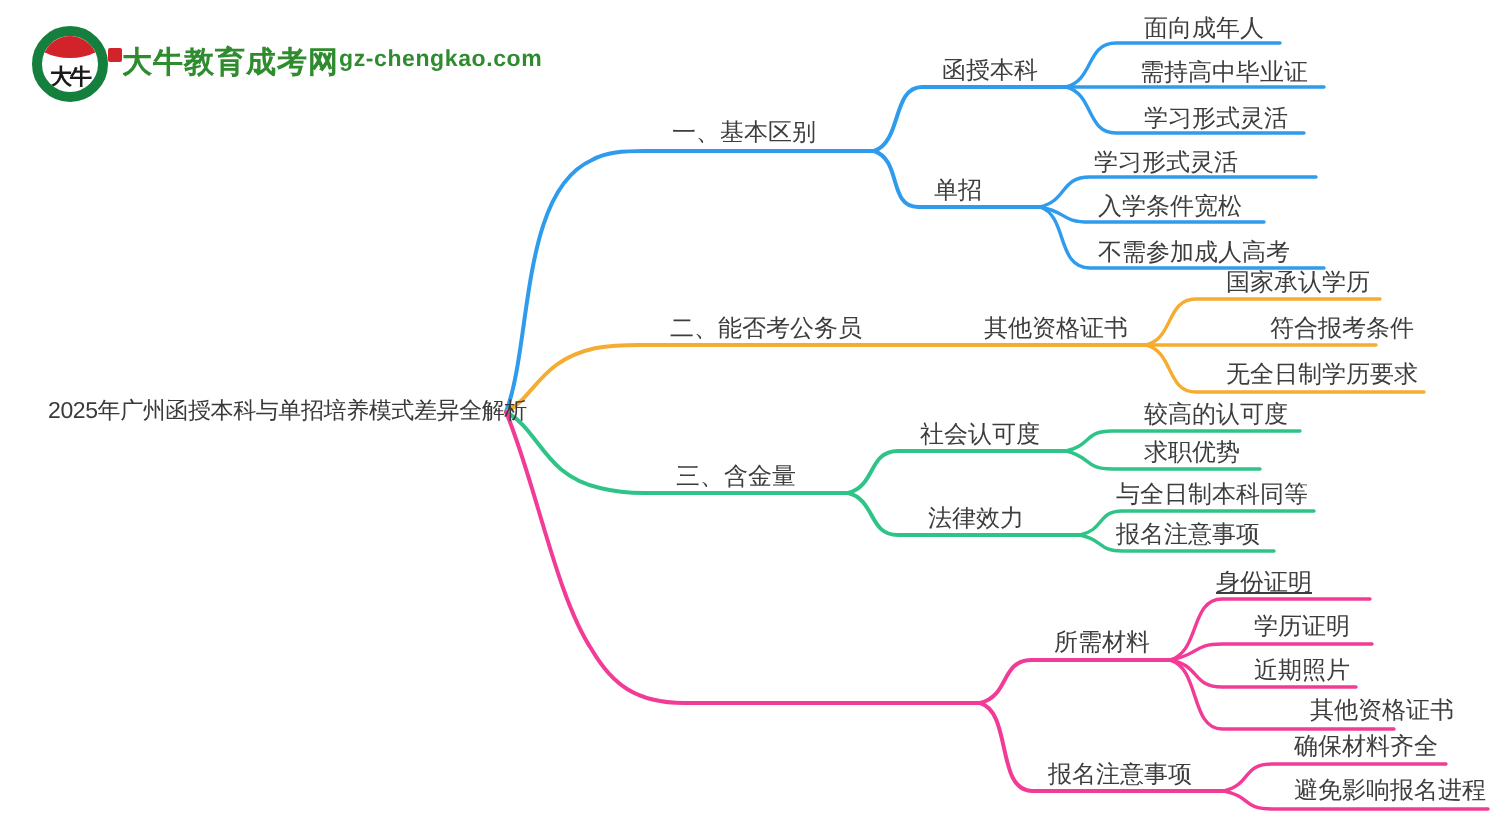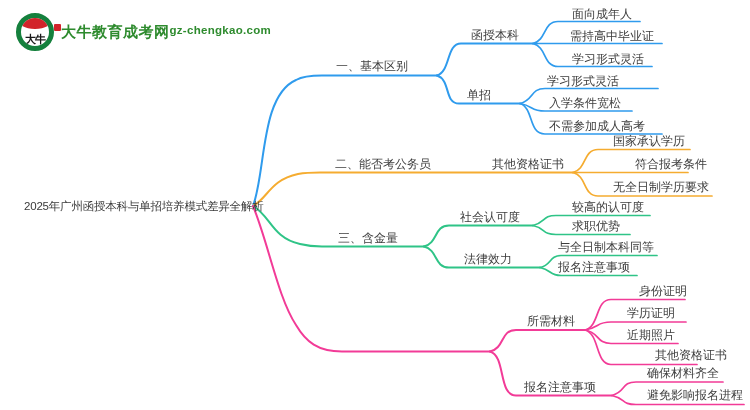--- a/index.html
+++ b/index.html
@@ -117,21 +117,21 @@
 
   <div class="lbl" style="left:338px;top:231px;">三、含金量</div>
   <div class="lbl" style="left:460px;top:210px;">社会认可度</div>
   <div class="lbl" style="left:572px;top:200px;">较高的认可度</div>
   <div class="lbl" style="left:572px;top:219px;">求职优势</div>
   <div class="lbl" style="left:464px;top:252px;">法律效力</div>
   <div class="lbl" style="left:558px;top:240px;">与全日制本科同等</div>
   <div class="lbl" style="left:558px;top:260px;">报名注意事项</div>
 
   <div class="lbl" style="left:527px;top:314px;">所需材料</div>
-  <div class="lbl" style="left:639px;top:284px;">身份证明</div>
+  <div class="lbl" style="left:608px;top:284px;text-decoration:underline;">身份证明</div>
   <div class="lbl" style="left:627px;top:306px;">学历证明</div>
   <div class="lbl" style="left:627px;top:328px;">近期照片</div>
   <div class="lbl" style="left:627px;top:348px;margin-left:28px;">其他资格证书</div>
   <div class="lbl" style="left:524px;top:380px;">报名注意事项</div>
   <div class="lbl" style="left:647px;top:366px;">确保材料齐全</div>
   <div class="lbl" style="left:647px;top:388px;">避免影响报名进程</div>
 
 </div>
 
 </body></html>

